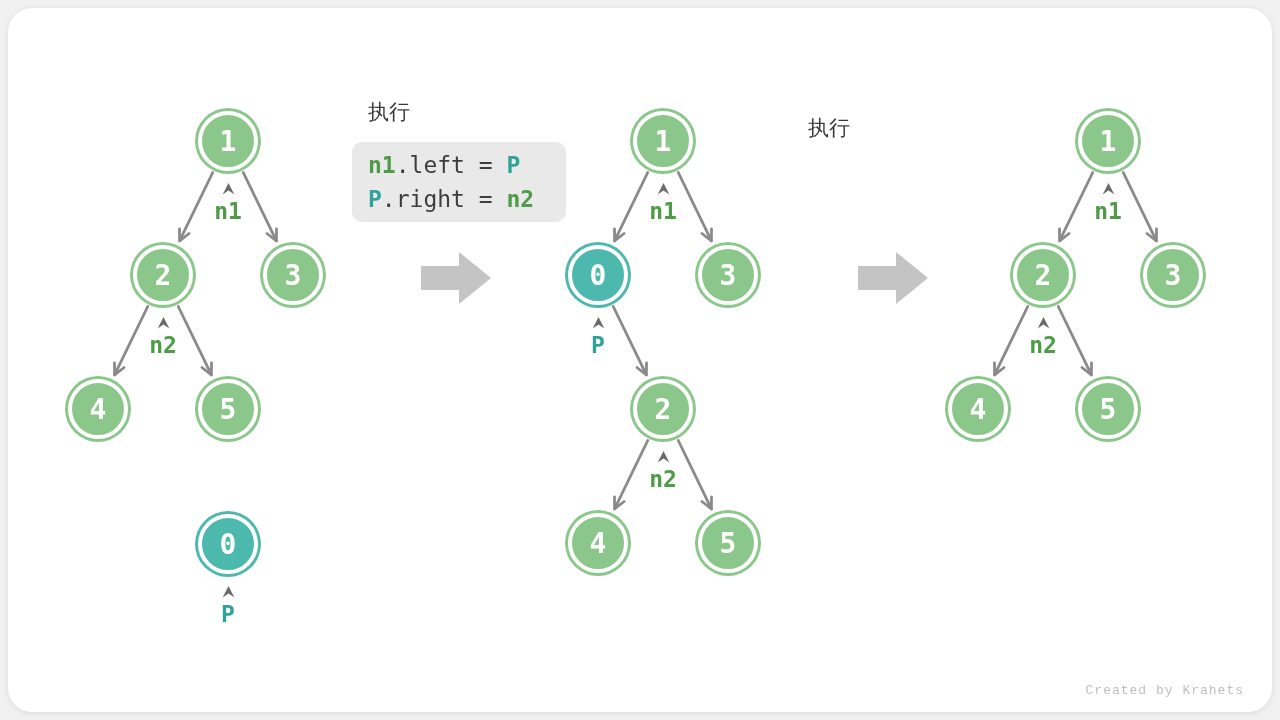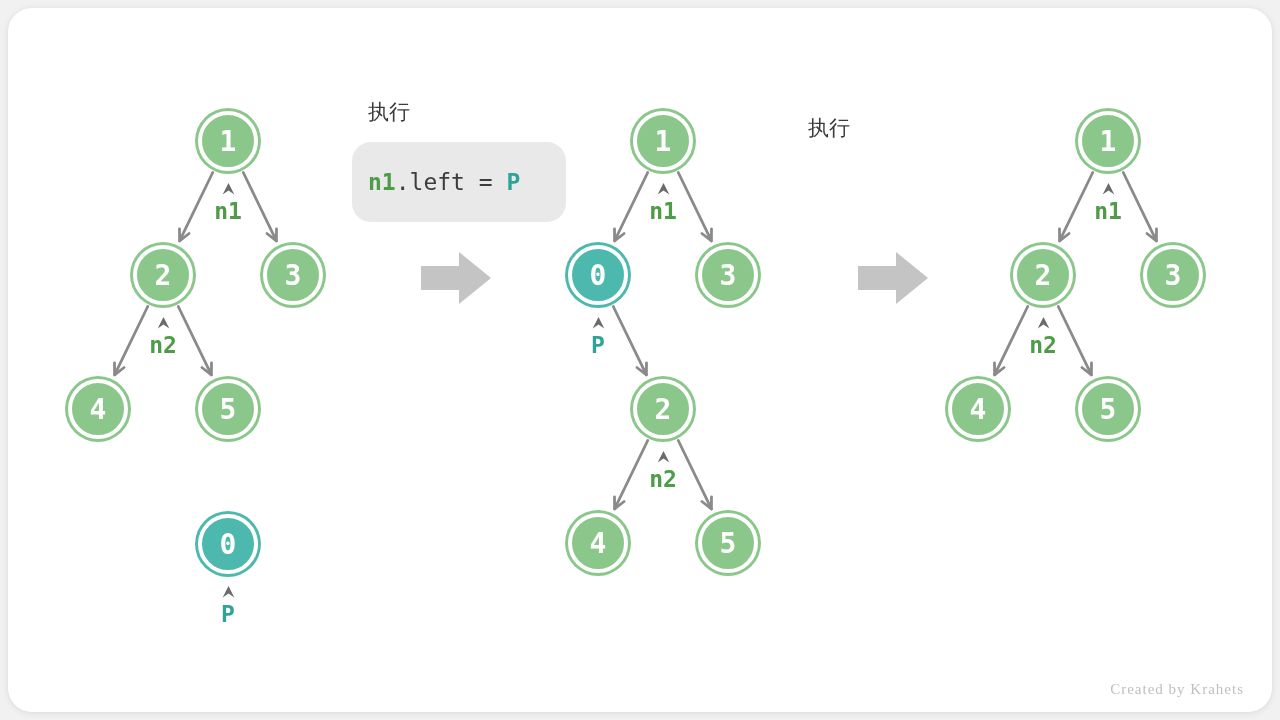--- a/index.html
+++ b/index.html
@@ -17,22 +17,22 @@
   .pointer--green .pointer-label{color:#4e9b48;}
   .pointer--teal .pointer-label{color:#2fa299;}
   .code-title{position:absolute;font-size:21px;color:#3a3a3a;font-weight:500;}
   .code-box{position:absolute;background:#e9e9e9;border-radius:10px;padding:6px 16px;box-sizing:border-box;
     display:flex;flex-direction:column;justify-content:center;}
   .code-line{font-family:"DejaVu Sans Mono",monospace;font-size:23px;line-height:34px;
     white-space:pre;color:#3d3d3d;}
   .tok--green{color:#4e9b48;font-weight:bold;}
   .tok--teal{color:#2fa299;font-weight:bold;}
   .tok--plain{color:#3d3d3d;}
-  .watermark{position:absolute;right:36px;bottom:22px;font-family:Liberation Serif, serif;
-    font-size:15px;color:#bfbfbf;letter-spacing:1px;}
+  .watermark{position:absolute;right:36px;bottom:22px;font-family:Liberation Mono, monospace;
+    font-size:13px;color:#bfbfbf;letter-spacing:1px;}
 </style>
 </head>
 <body>
 
 <div class="card"></div>
 
 <div id="stage">
   <svg id="edge-layer" width="1280" height="720" viewBox="0 0 1280 720">
       <line x1="212.7246616007449" y1="172.49069762307977" x2="179.58465311919127" y2="240.8100997235134" stroke="#8a8a8a" stroke-width="2.8" stroke-linecap="round"></line>
       <path d="M179.5 228.8 L179.6 240.8 L189.1 233.5" fill="none" stroke="#8a8a8a" stroke-width="2.8" stroke-linecap="round" stroke-linejoin="round"></path>
@@ -129,17 +129,18 @@
         <span class="pointer-label">n1</span>
       </div>
       <div class="pointer pointer--green" style="left: 1013px; top: 317px;">
         <svg width="13" height="12" viewBox="0 0 13 12">
           <path d="M6.5 0 L12.3 11.5 L6.5 7.4 L0.7 11.5 Z" fill="#6b6b6b"></path>
         </svg>
         <span class="pointer-label">n2</span>
       </div>
     </div>
     <div class="code-title" style="left: 368px; top: 98px;">执行</div>
-    <div class="code-box" style="left: 352px; top: 142px; width: 214px; height: 80px; border-radius: 19px;">
+    <div class="code-box" style="left: 352px; top: 142px; width: 214px; height: 80px;">
       <div class="code-line"><span class="tok tok--green">n1</span><span class="tok tok--plain">.left = </span><span class="tok tok--teal">P</span></div>
+      <div class="code-line"><span class="tok tok--teal">P</span><span class="tok tok--plain">.right = </span><span class="tok tok--green">n2</span></div>
     </div>
     <div class="code-title" style="left: 808px; top: 114px;">执行</div>
   </div>
 
 </body></html>

